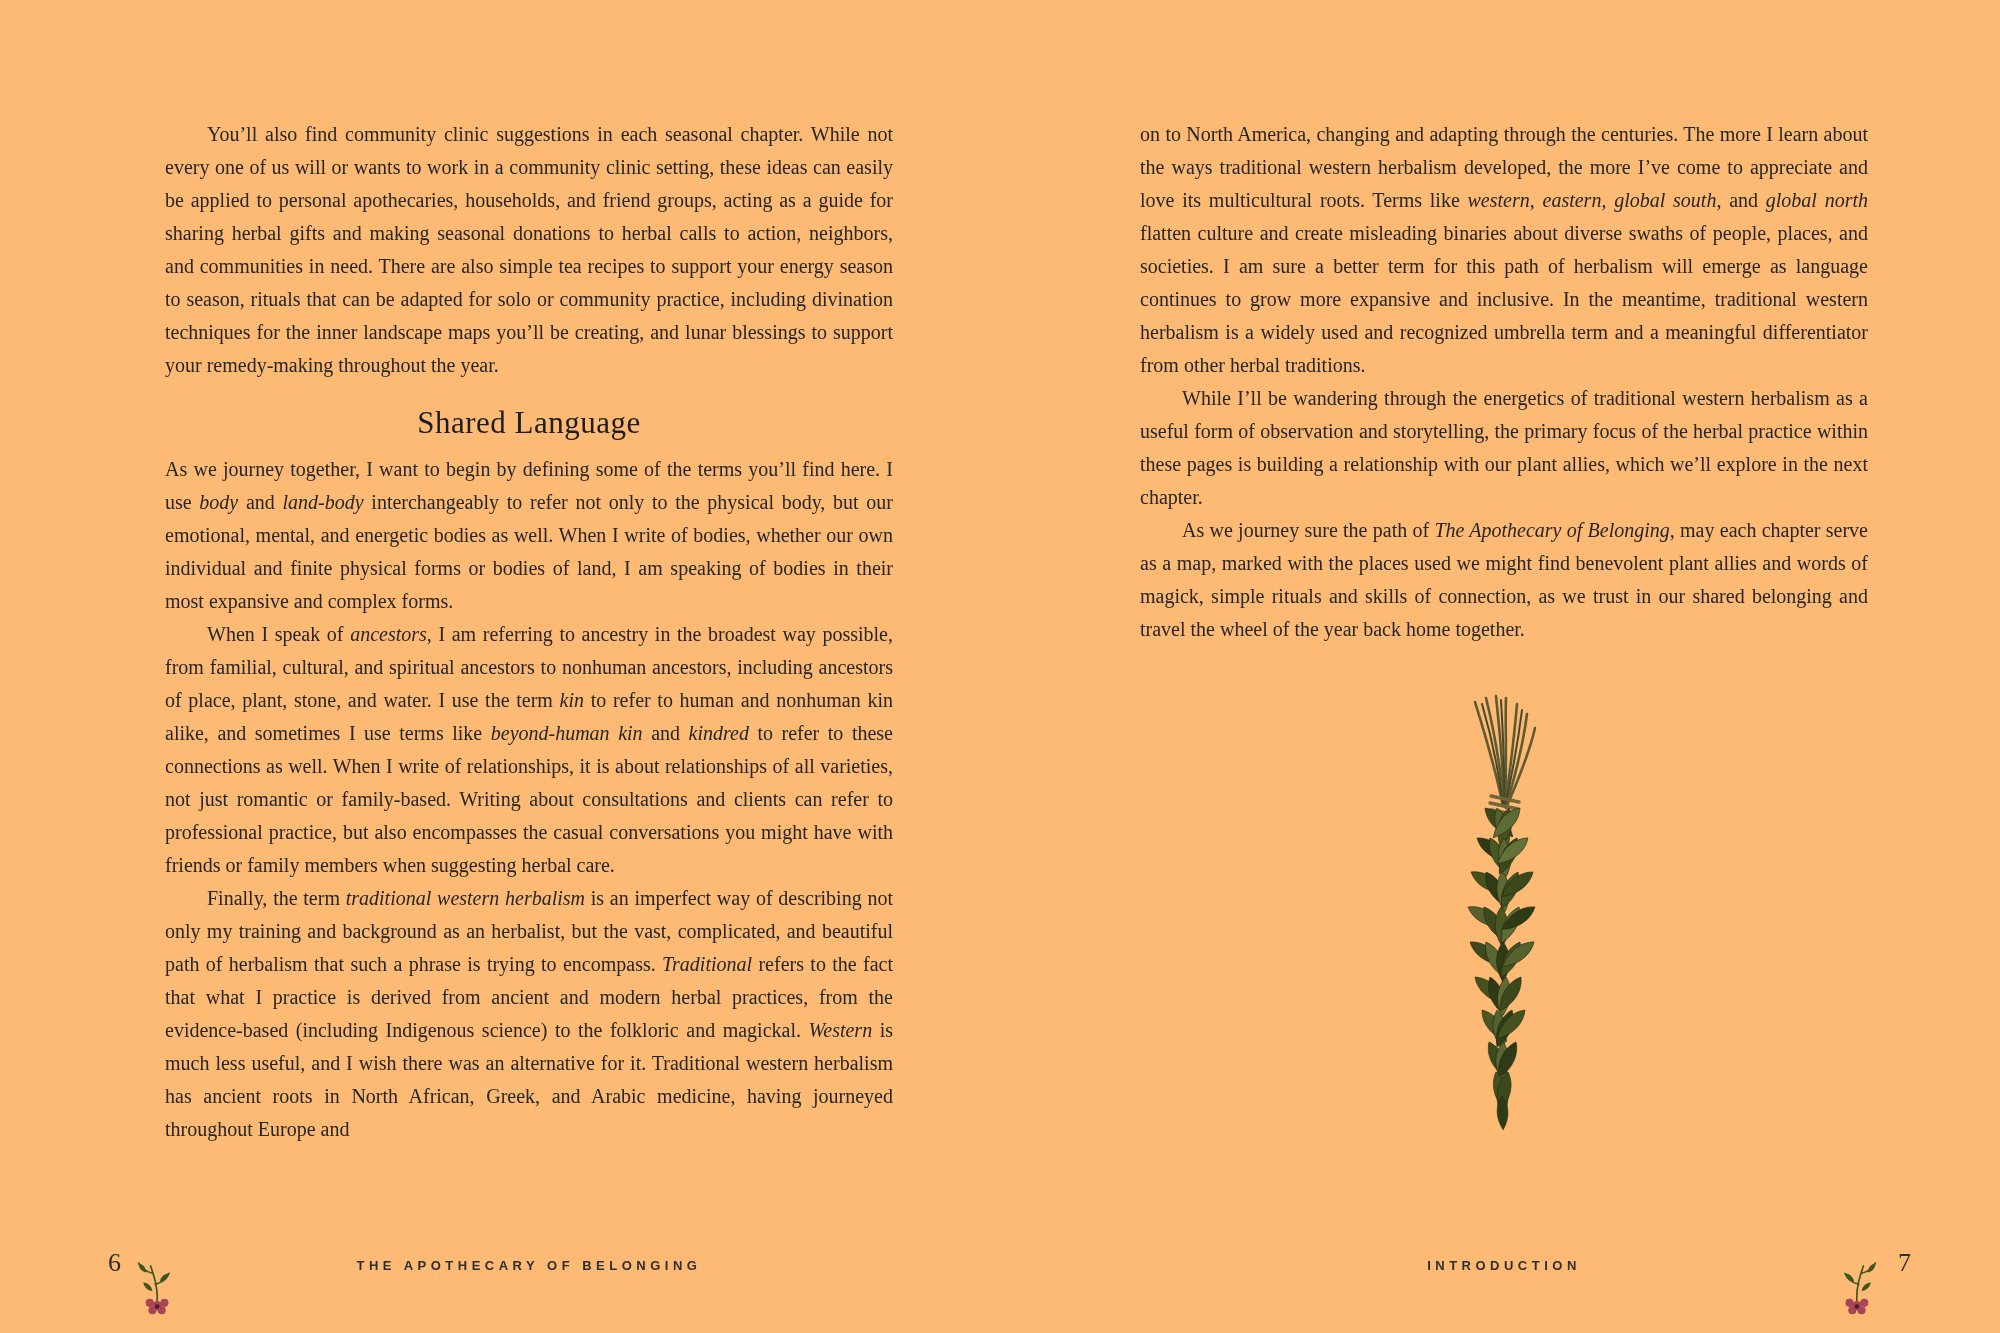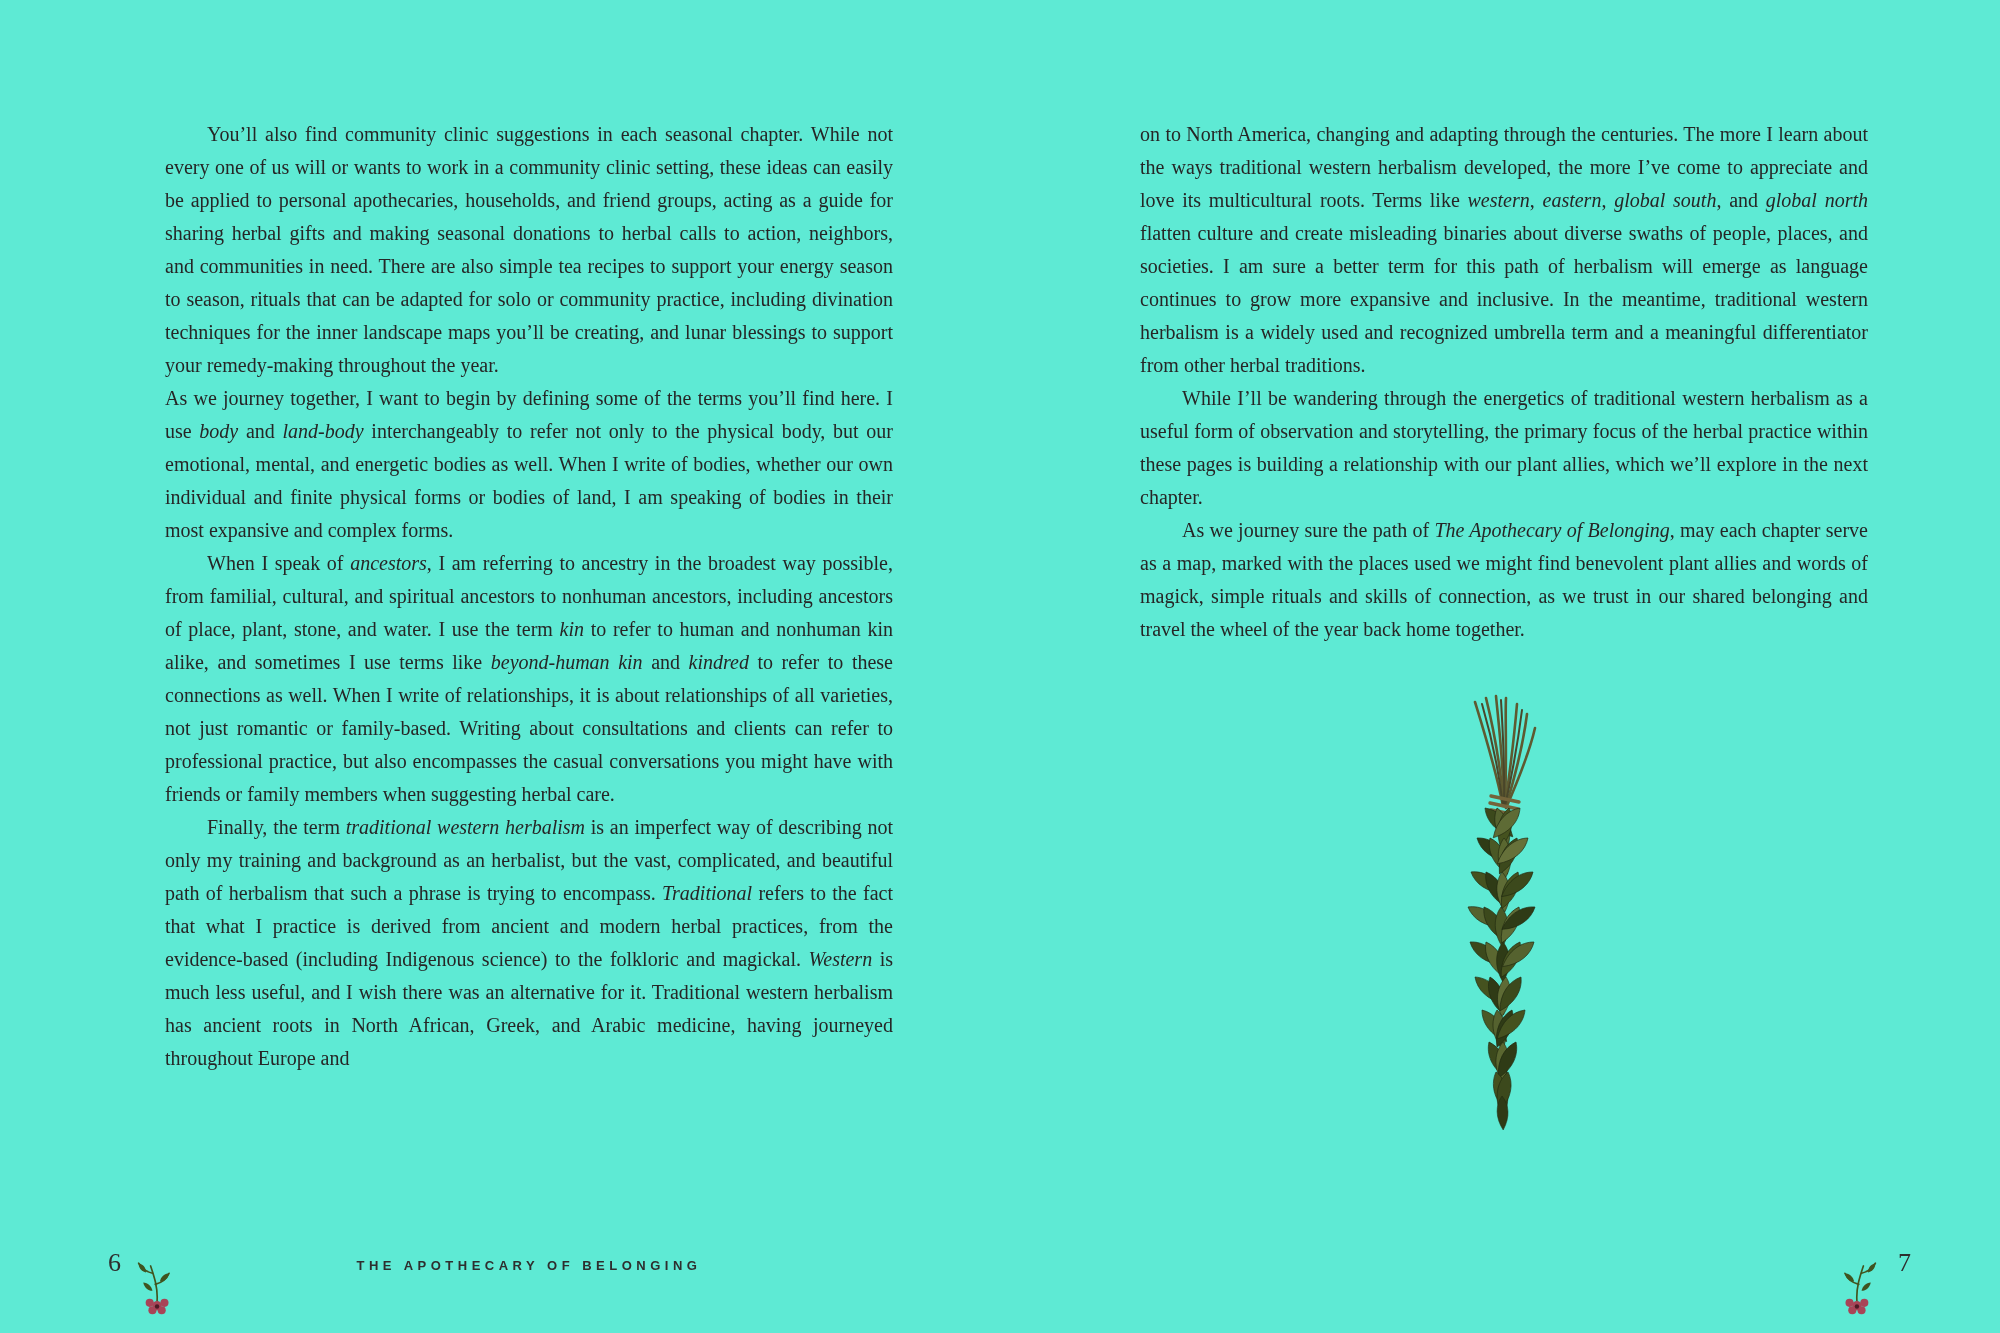--- a/index.html
+++ b/index.html
@@ -1,21 +1,21 @@
 <!DOCTYPE html>
 <html><head>
 <meta charset="utf-8">
 <style>
   * { margin: 0; padding: 0; box-sizing: border-box; }
   html, body { background: #ffffff; }
   .spread {
     position: relative;
     width: 2000px;
     height: 1333px;
-    background: #5eead4;
+    background: #fdba74;
     overflow: hidden;
     font-family: "Liberation Serif", serif;
     color: #232323;
   }
   .page-col {
     position: absolute;
     top: 118px;
     width: 728px;
     font-size: 20px;
     line-height: 33px;
@@ -72,20 +72,21 @@
   .ornament-right { left: 1832px; top: 1262px; }
   .ornament-right svg { transform: scaleX(-1); }
 </style>
 </head>
 <body>
 
 <div class="spread">
 
   <section class="page-col left" lang="en">
     <p class="para indent"><span>You’ll also find community clinic suggestions in each seasonal chapter. While not every one of us will or wants to work in a community clinic setting, these ideas can easily be applied to personal apothecaries, households, and friend groups, acting as a guide for sharing herbal gifts and making seasonal donations to herbal calls to action, neighbors, and communities in need. There are also simple tea recipes to support your energy season to season, rituals that can be adapted for solo or community practice, including divination techniques for the inner landscape maps you’ll be creating, and lunar blessings to support your remedy-making throughout the year.</span></p>
+    <h2 class="section-heading">Shared Language</h2>
     <p class="para"><span>As we journey together, I want to begin by defining some of the terms you’ll find here. I use </span><span class="it">body</span><span> and </span><span class="it">land-body</span><span> interchangeably to refer not only to the physical body, but our emotional, mental, and energetic bodies as well. When I write of bodies, whether our own individual and finite physical forms or bodies of land, I am speaking of bodies in their most expansive and complex forms.</span></p>
     <p class="para indent"><span>When I speak of </span><span class="it">ancestors</span><span>, I am referring to ancestry in the broadest way possible, from familial, cultural, and spiritual ancestors to nonhuman ancestors, including ancestors of place, plant, stone, and water. I use the term </span><span class="it">kin</span><span> to refer to human and nonhuman kin alike, and sometimes I use terms like </span><span class="it">beyond-human kin</span><span> and </span><span class="it">kindred</span><span> to refer to these connections as well. When I write of relationships, it is about relationships of all varieties, not just romantic or family-based. Writing about consultations and clients can refer to professional practice, but also encompasses the casual conversations you might have with friends or family members when suggesting herbal care.</span></p>
     <p class="para indent"><span>Finally, the term </span><span class="it">traditional western herbalism</span><span> is an imperfect way of describing not only my training and background as an herbalist, but the vast, complicated, and beautiful path of herbalism that such a phrase is trying to encompass. </span><span class="it">Traditional</span><span> refers to the fact that what I practice is derived from ancient and modern herbal practices, from the evidence-based (including Indigenous science) to the folkloric and magickal. </span><span class="it">Western</span><span> is much less useful, and I wish there was an alternative for it. Traditional western herbalism has ancient roots in North African, Greek, and Arabic medicine, having journeyed throughout Europe and</span></p>
   </section>
 
   <section class="page-col right" lang="en">
     <p class="para"><span>on to North America, changing and adapting through the centuries. The more I learn about the ways traditional western herbalism developed, the more I’ve come to appreciate and love its multicultural roots. Terms like </span><span class="it">western</span><span>, </span><span class="it">eastern</span><span>, </span><span class="it">global south</span><span>, and </span><span class="it">global north</span><span> flatten culture and create misleading binaries about diverse swaths of people, places, and societies. I am sure a better term for this path of herbalism will emerge as language continues to grow more expansive and inclusive. In the meantime, traditional western herbalism is a widely used and recognized umbrella term and a meaningful differentiator from other herbal traditions.</span></p>
     <p class="para indent"><span>While I’ll be wandering through the energetics of traditional western herbalism as a useful form of observation and storytelling, the primary focus of the herbal practice within these pages is building a relationship with our plant allies, which we’ll explore in the next chapter.</span></p>
     <p class="para indent"><span>As we journey sure the path of </span><span class="it">The Apothecary of Belonging</span><span>, may each chapter serve as a map, marked with the places used we might find benevolent plant allies and words of magick, simple rituals and skills of connection, as we trust in our shared belonging and travel the wheel of the year back home together.</span></p>
 
@@ -187,20 +188,21 @@
         <circle cx="17" cy="44" r="4.4"></circle>
         <circle cx="33" cy="44" r="4.4"></circle>
         <circle cx="20" cy="52" r="4.4"></circle>
         <circle cx="30" cy="52" r="4.4"></circle>
       </g>
       <circle cx="25" cy="48" r="2.4" fill="#4e1b26"></circle>
     </svg>
   </div>
   <div class="running-title running-left">THE APOTHECARY OF BELONGING</div>
 
+  <div class="running-title running-right">INTRODUCTION</div>
   <div class="ornament ornament-right">
     <svg width="48" height="54" viewBox="0 0 52 58" aria-hidden="true">
       <g fill="none" stroke="#42551f" stroke-width="1.8" stroke-linecap="round">
         <path d="M18 4 C 22 16, 26 28, 25 42"></path>
         <path d="M20 12 C 12 10, 7 5, 5 1"></path>
         <path d="M23 24 C 31 22, 36 17, 38 12"></path>
       </g>
       <g fill="#3f5420">
         <path d="M5 1 C 10 2, 13 6, 13 11 C 8 10, 5 6, 5 1 Z"></path>
         <path d="M38 12 C 33 12, 29 16, 28 21 C 33 21, 37 17, 38 12 Z"></path>

